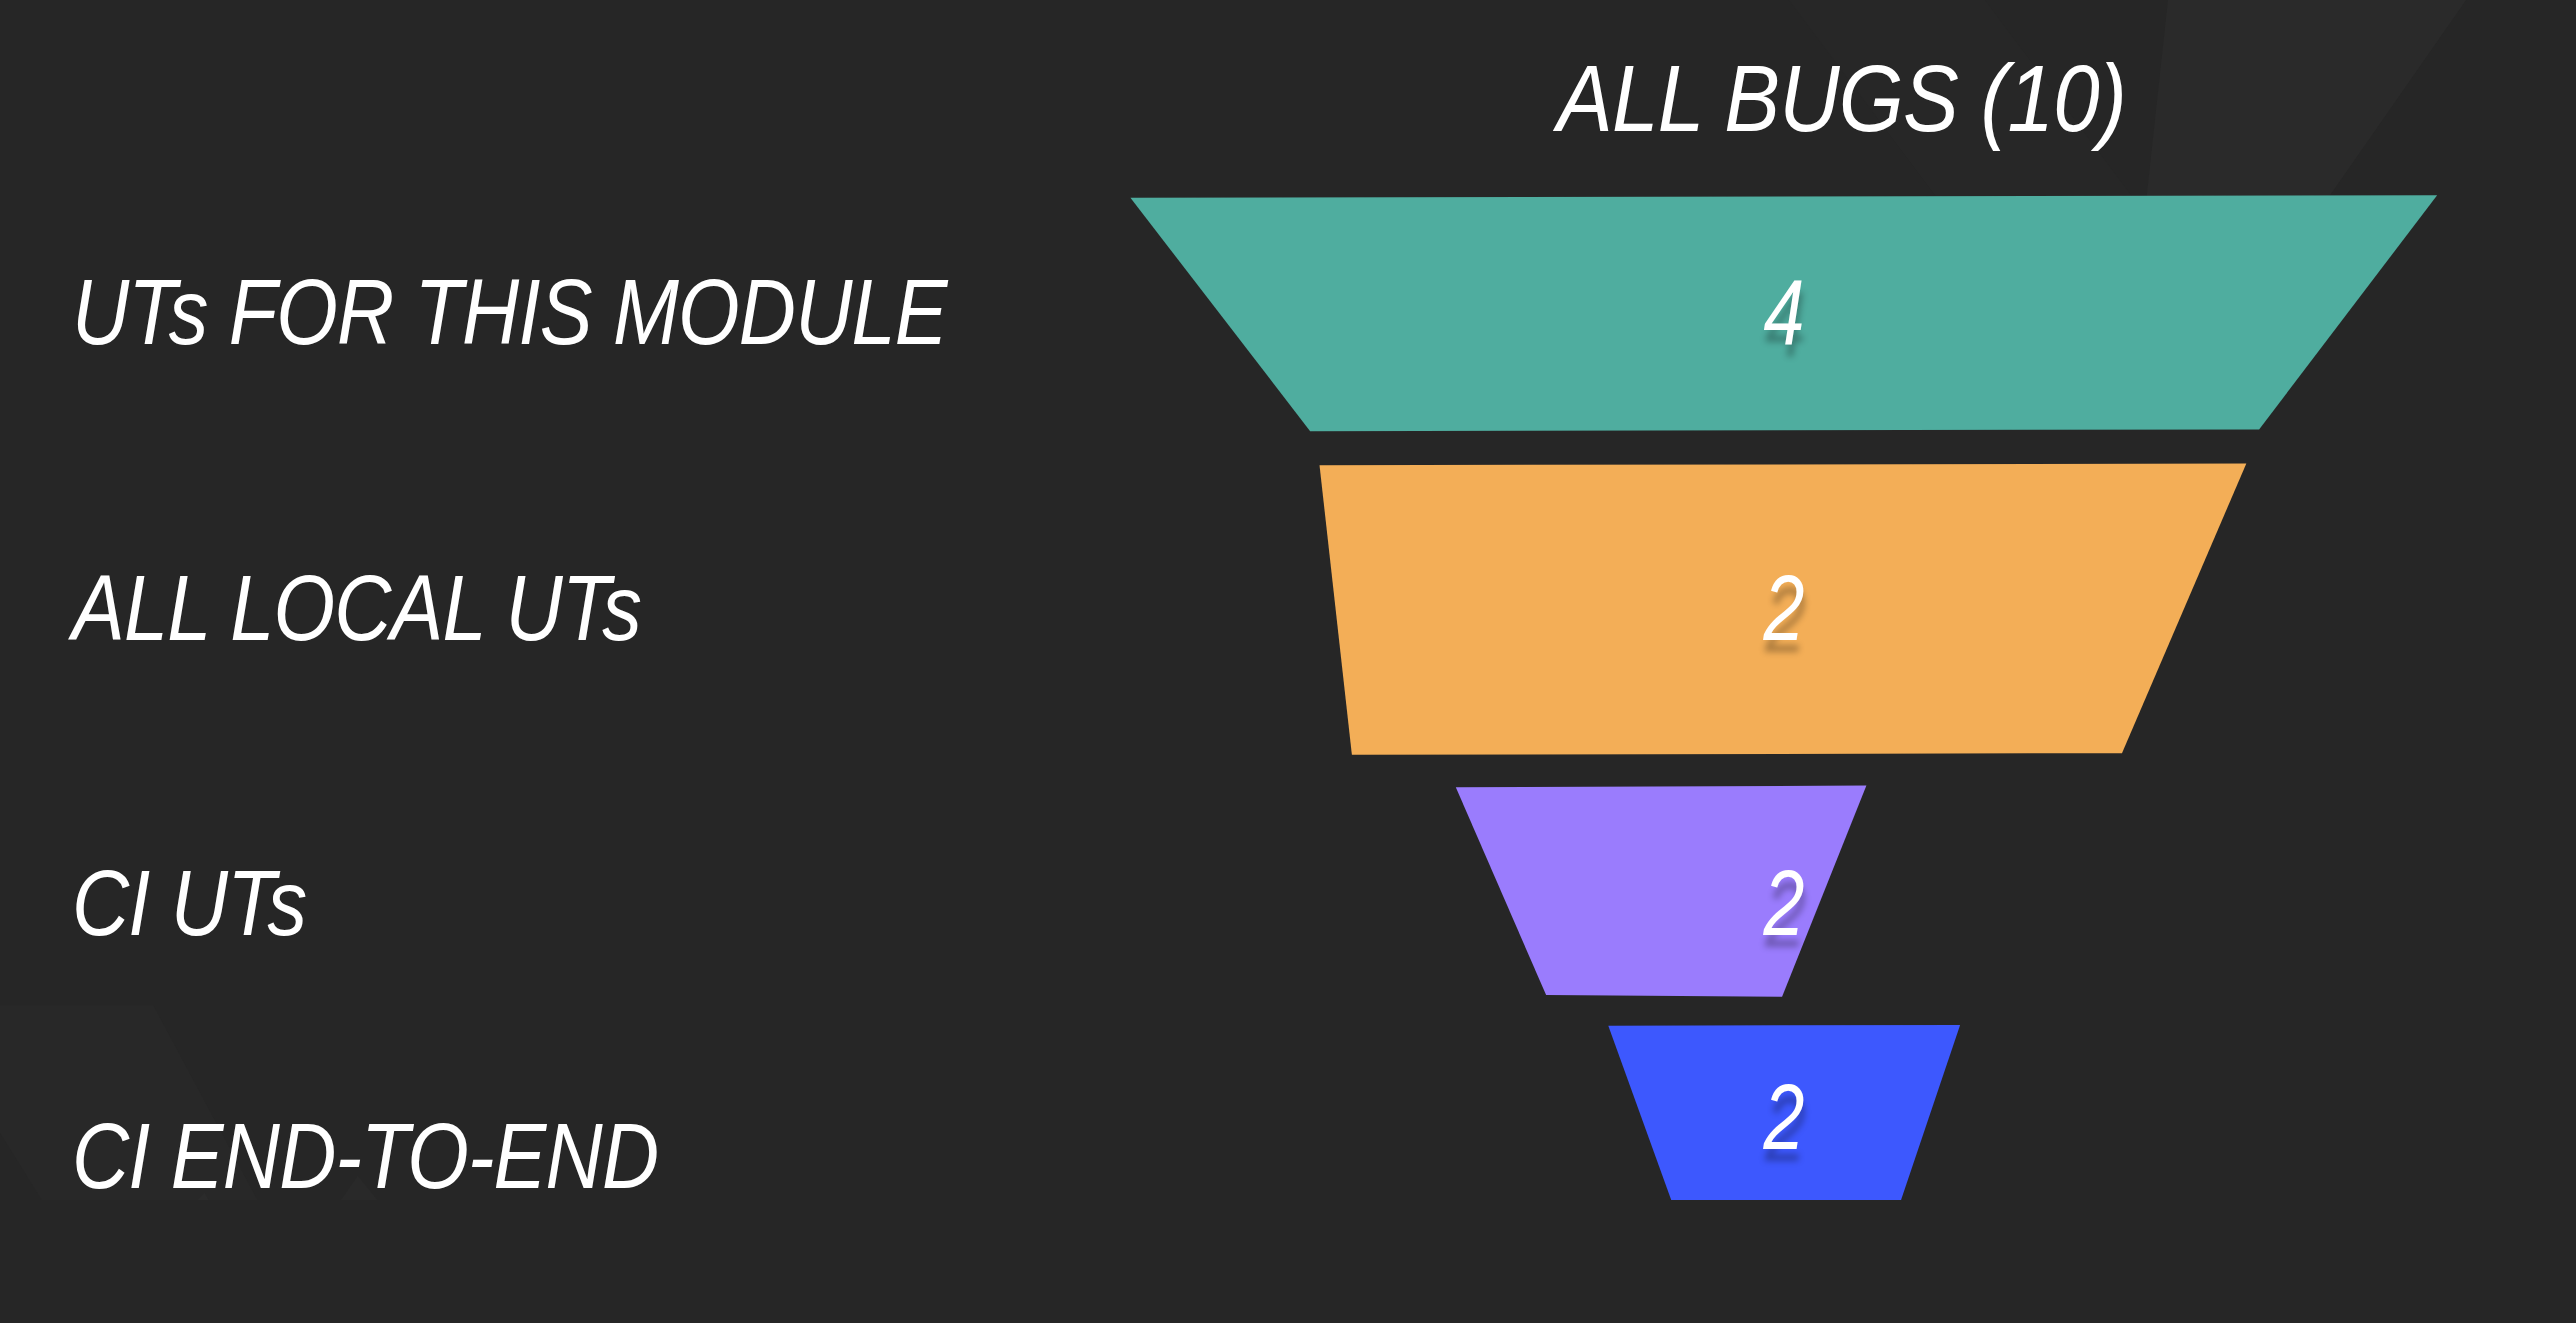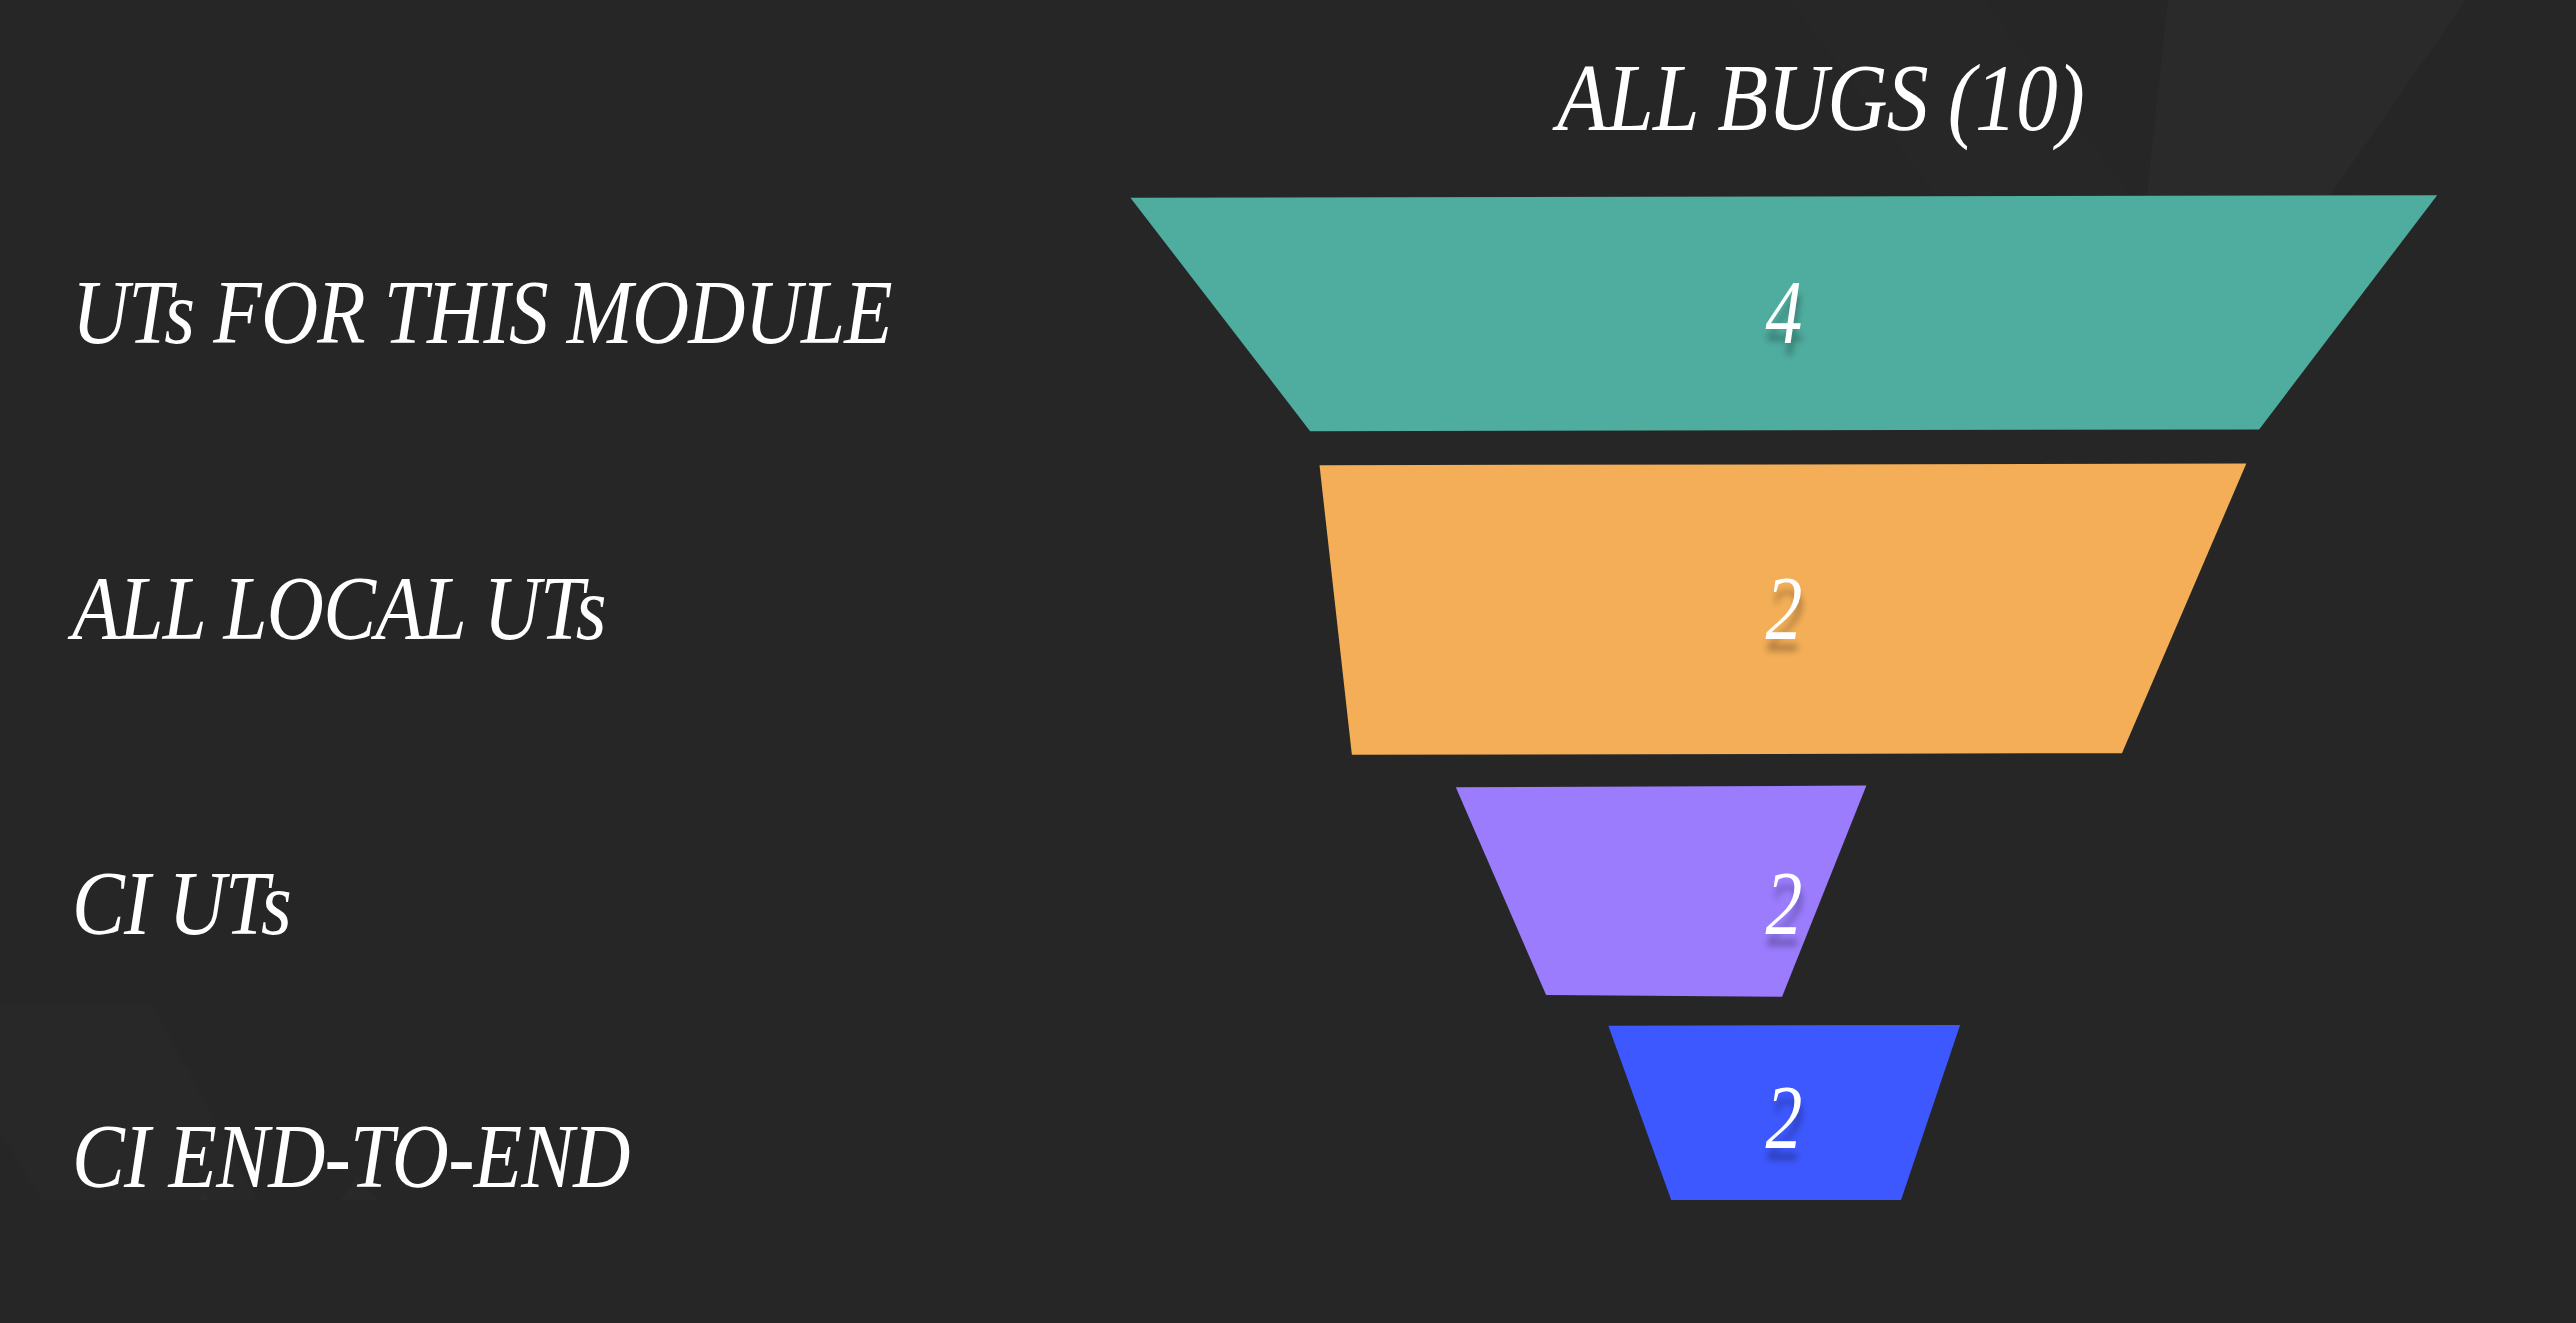--- a/index.html
+++ b/index.html
@@ -9,21 +9,21 @@
       height: 1324px;
       overflow: hidden;
       background: #262626;
     }
     .canvas {
       position: relative;
       width: 2576px;
       height: 1200px;
       background: #262626;
       overflow: hidden;
-      font-family: Liberation Serif, serif;
+      font-family: Liberation Sans, sans-serif;
       color: #ffffff;
     }
     .bg-deco {
       position: absolute;
       left: 0; top: 0;
       width: 2576px; height: 1324px;
       pointer-events: none;
     }
     .funnel-svg {
       position: absolute;

